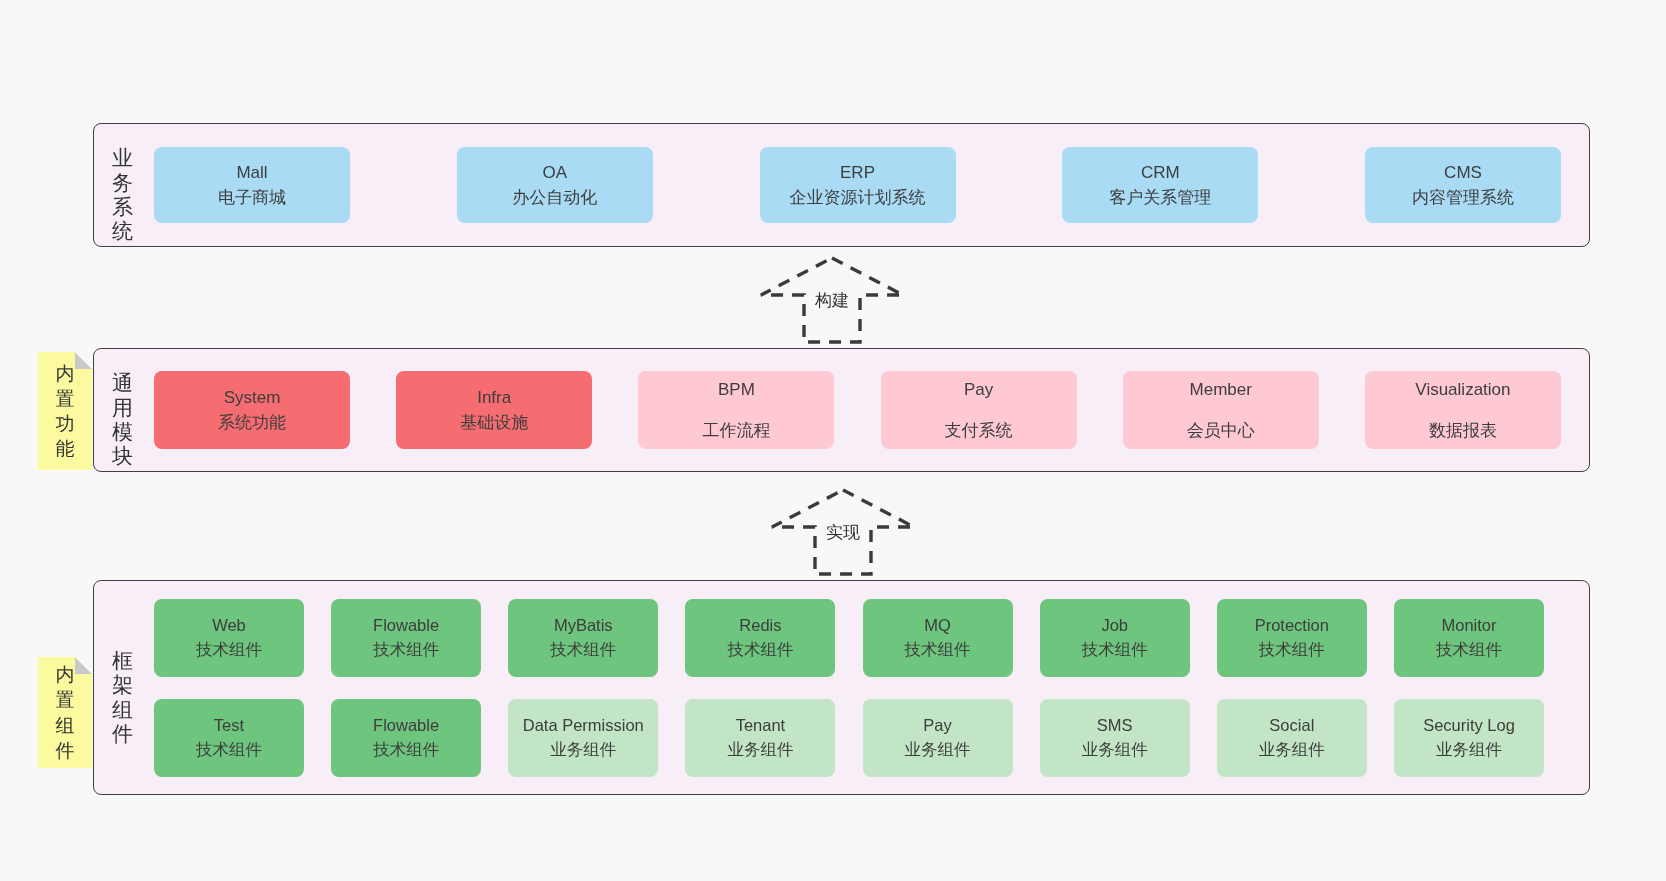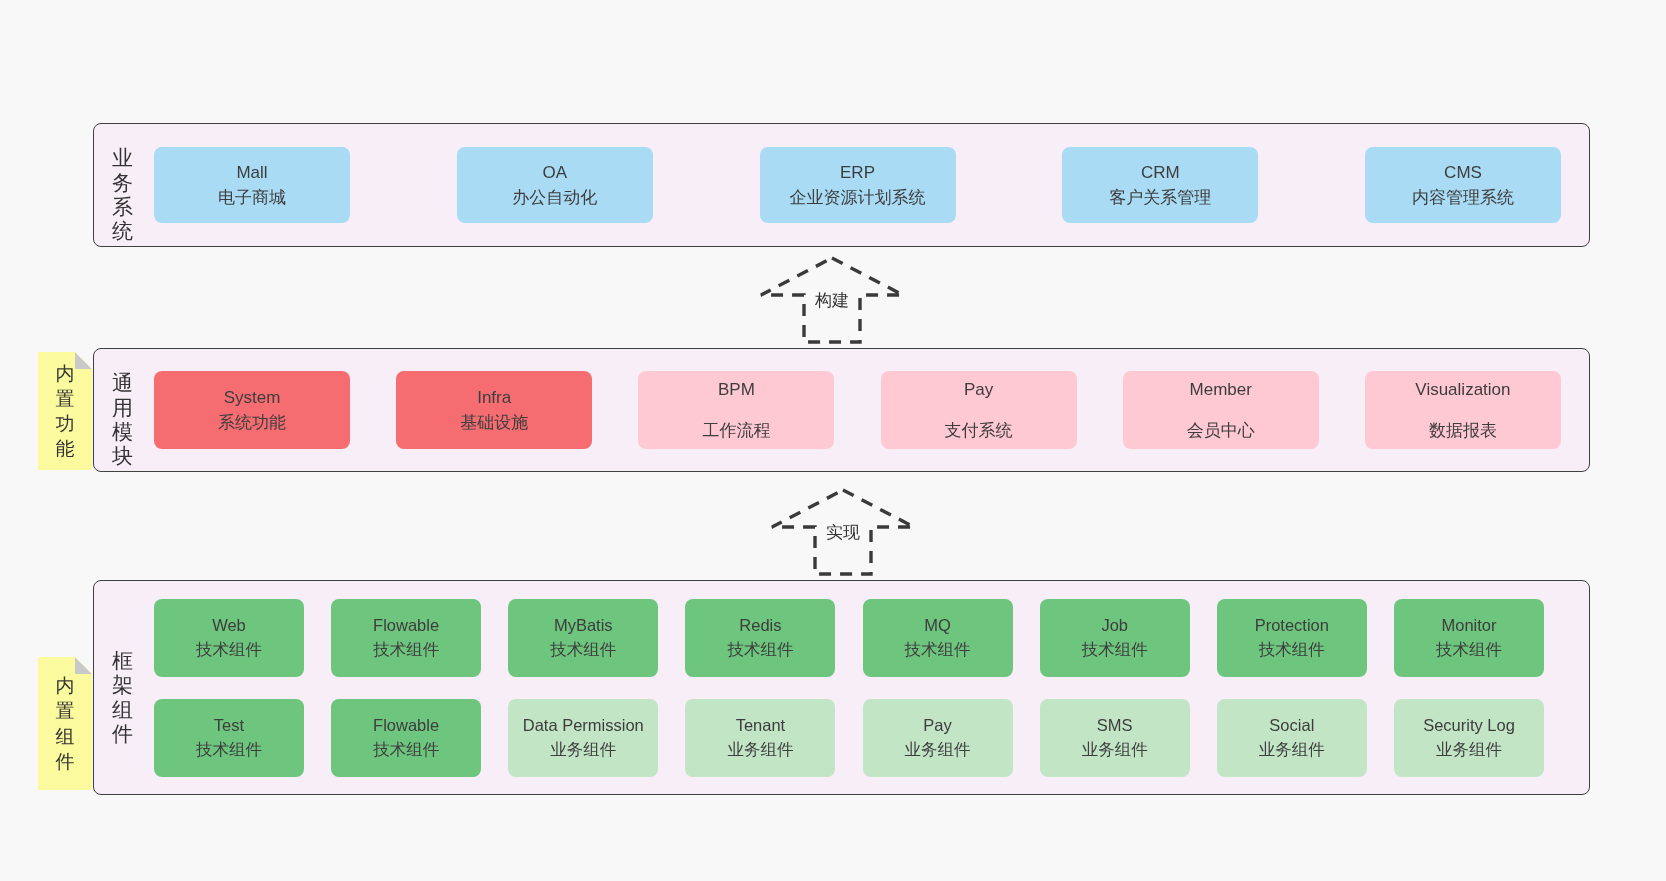--- a/index.html
+++ b/index.html
@@ -49,21 +49,21 @@
   }
   .grid .box { width:150px; height:78px; font-size:16.5px; line-height:1.42; padding:2px 11px; }
   
   .note {
     position:absolute; left:38px; width:54px;
     background:var(--note-bg,#fbfa9e);
     clip-path:polygon(0 0, calc(100% - 17px) 0, 100% 17px, 100% 100%, 0 100%);
     display:flex; align-items:center; justify-content:center;
   }
   .note1 { top:352px; height:118px; }
-  .note2 { top:657px; height:133px; }
+  .note2 { top:657px; height:111px; }
   .note-fold {
     position:absolute; top:0; right:0; width:17px; height:17px;
     background:var(--note-fold,#c9c9c9);
     clip-path:polygon(0 0, 100% 100%, 0 100%);
   }
   .note-text {
     width:22px; font-size:19px; line-height:1.32;
     word-break:break-all; text-align:center; color:#333;
   }
   

